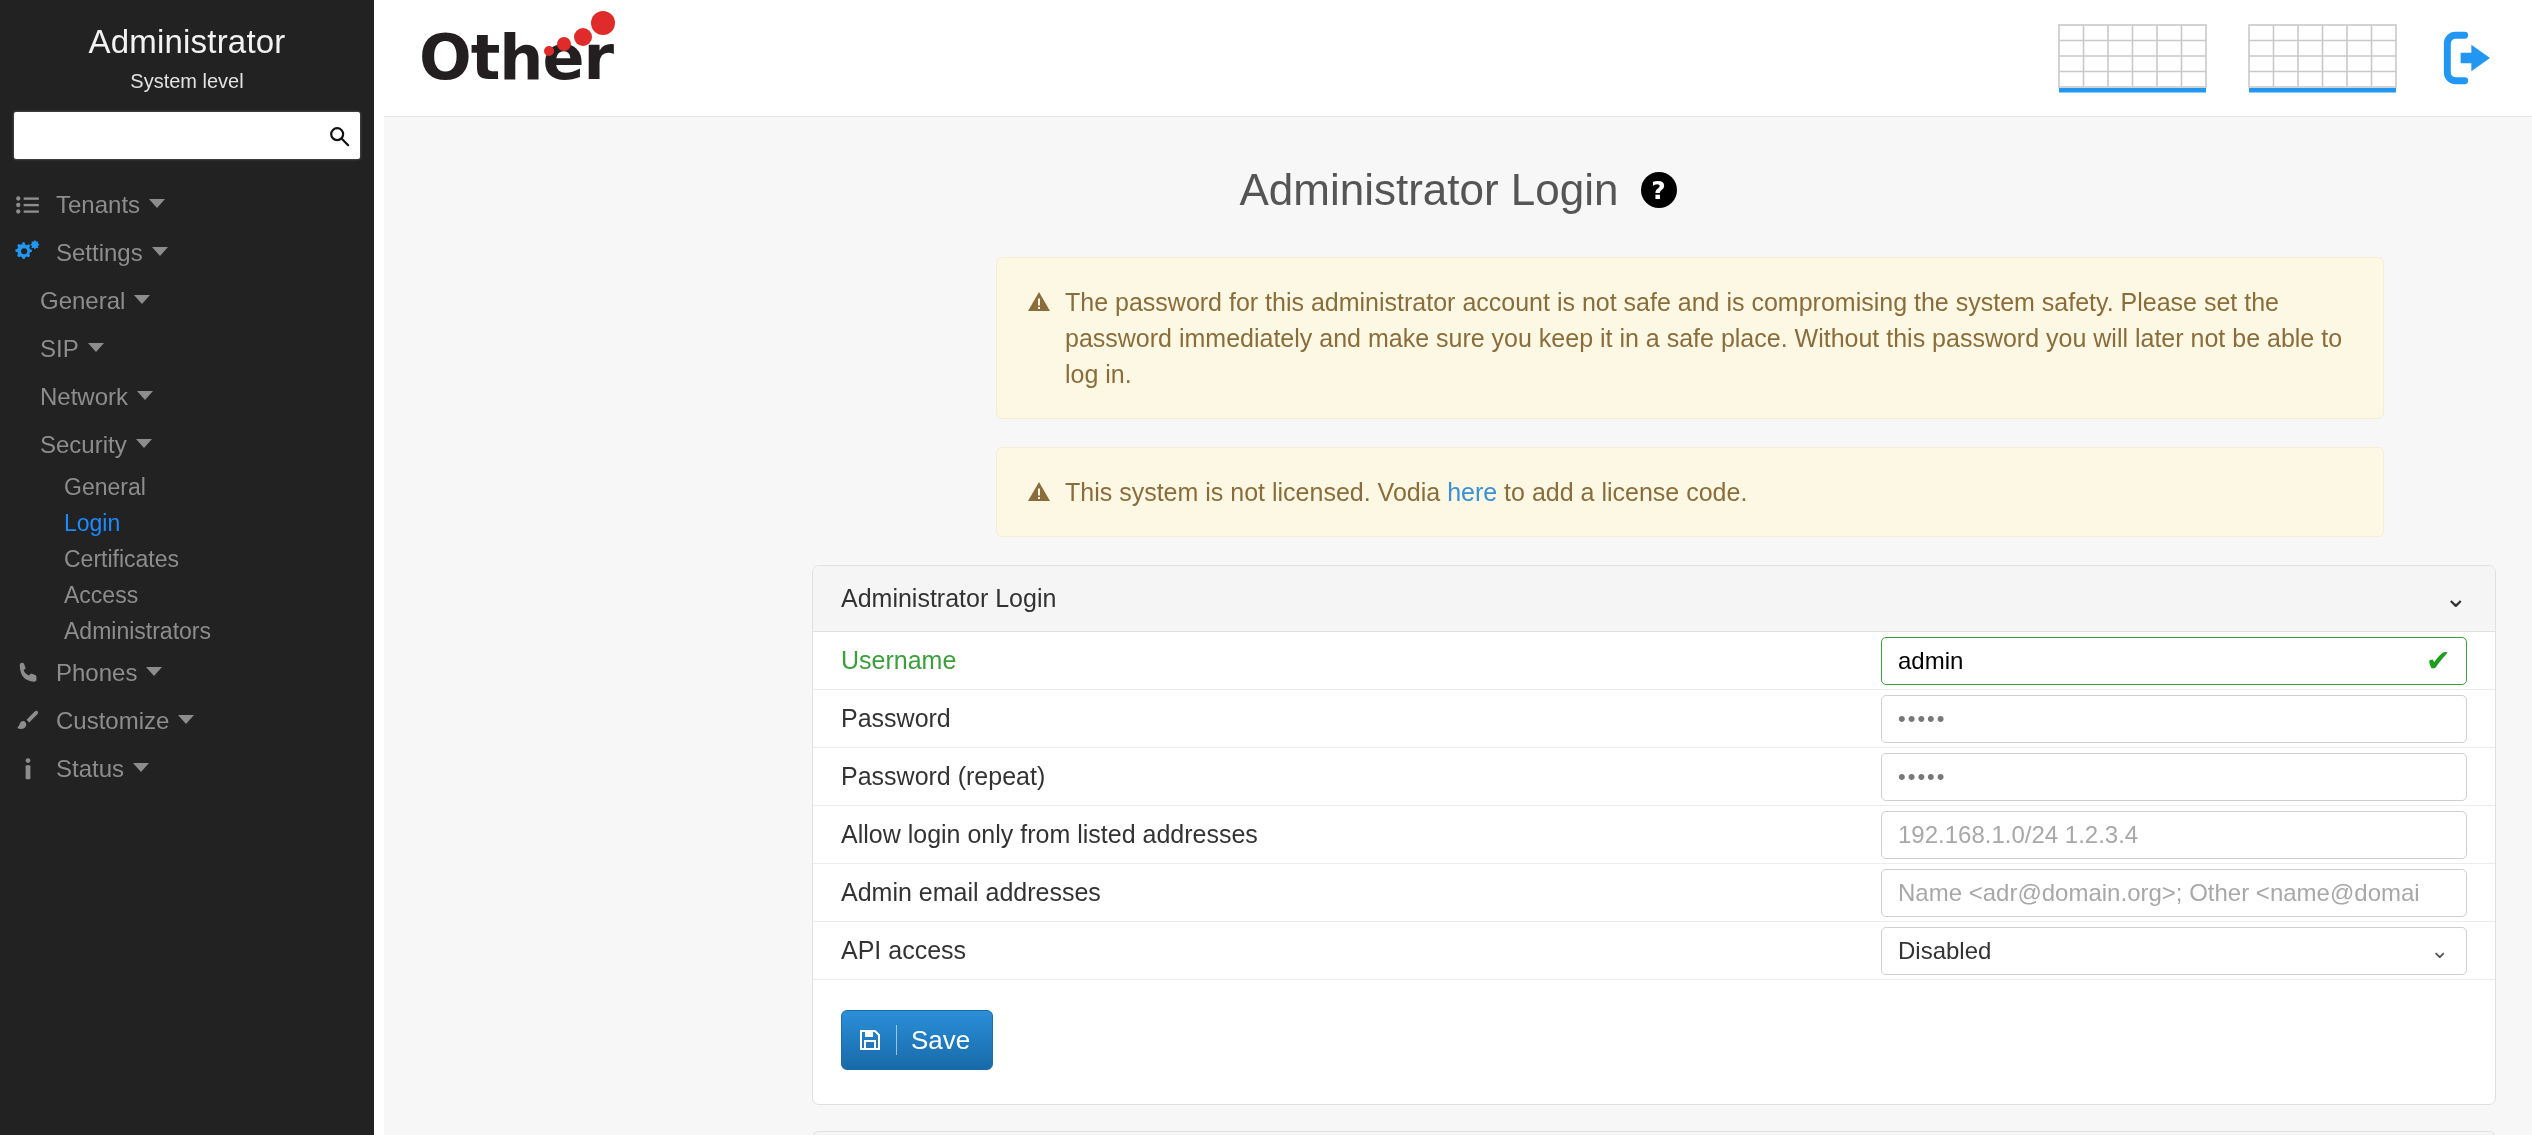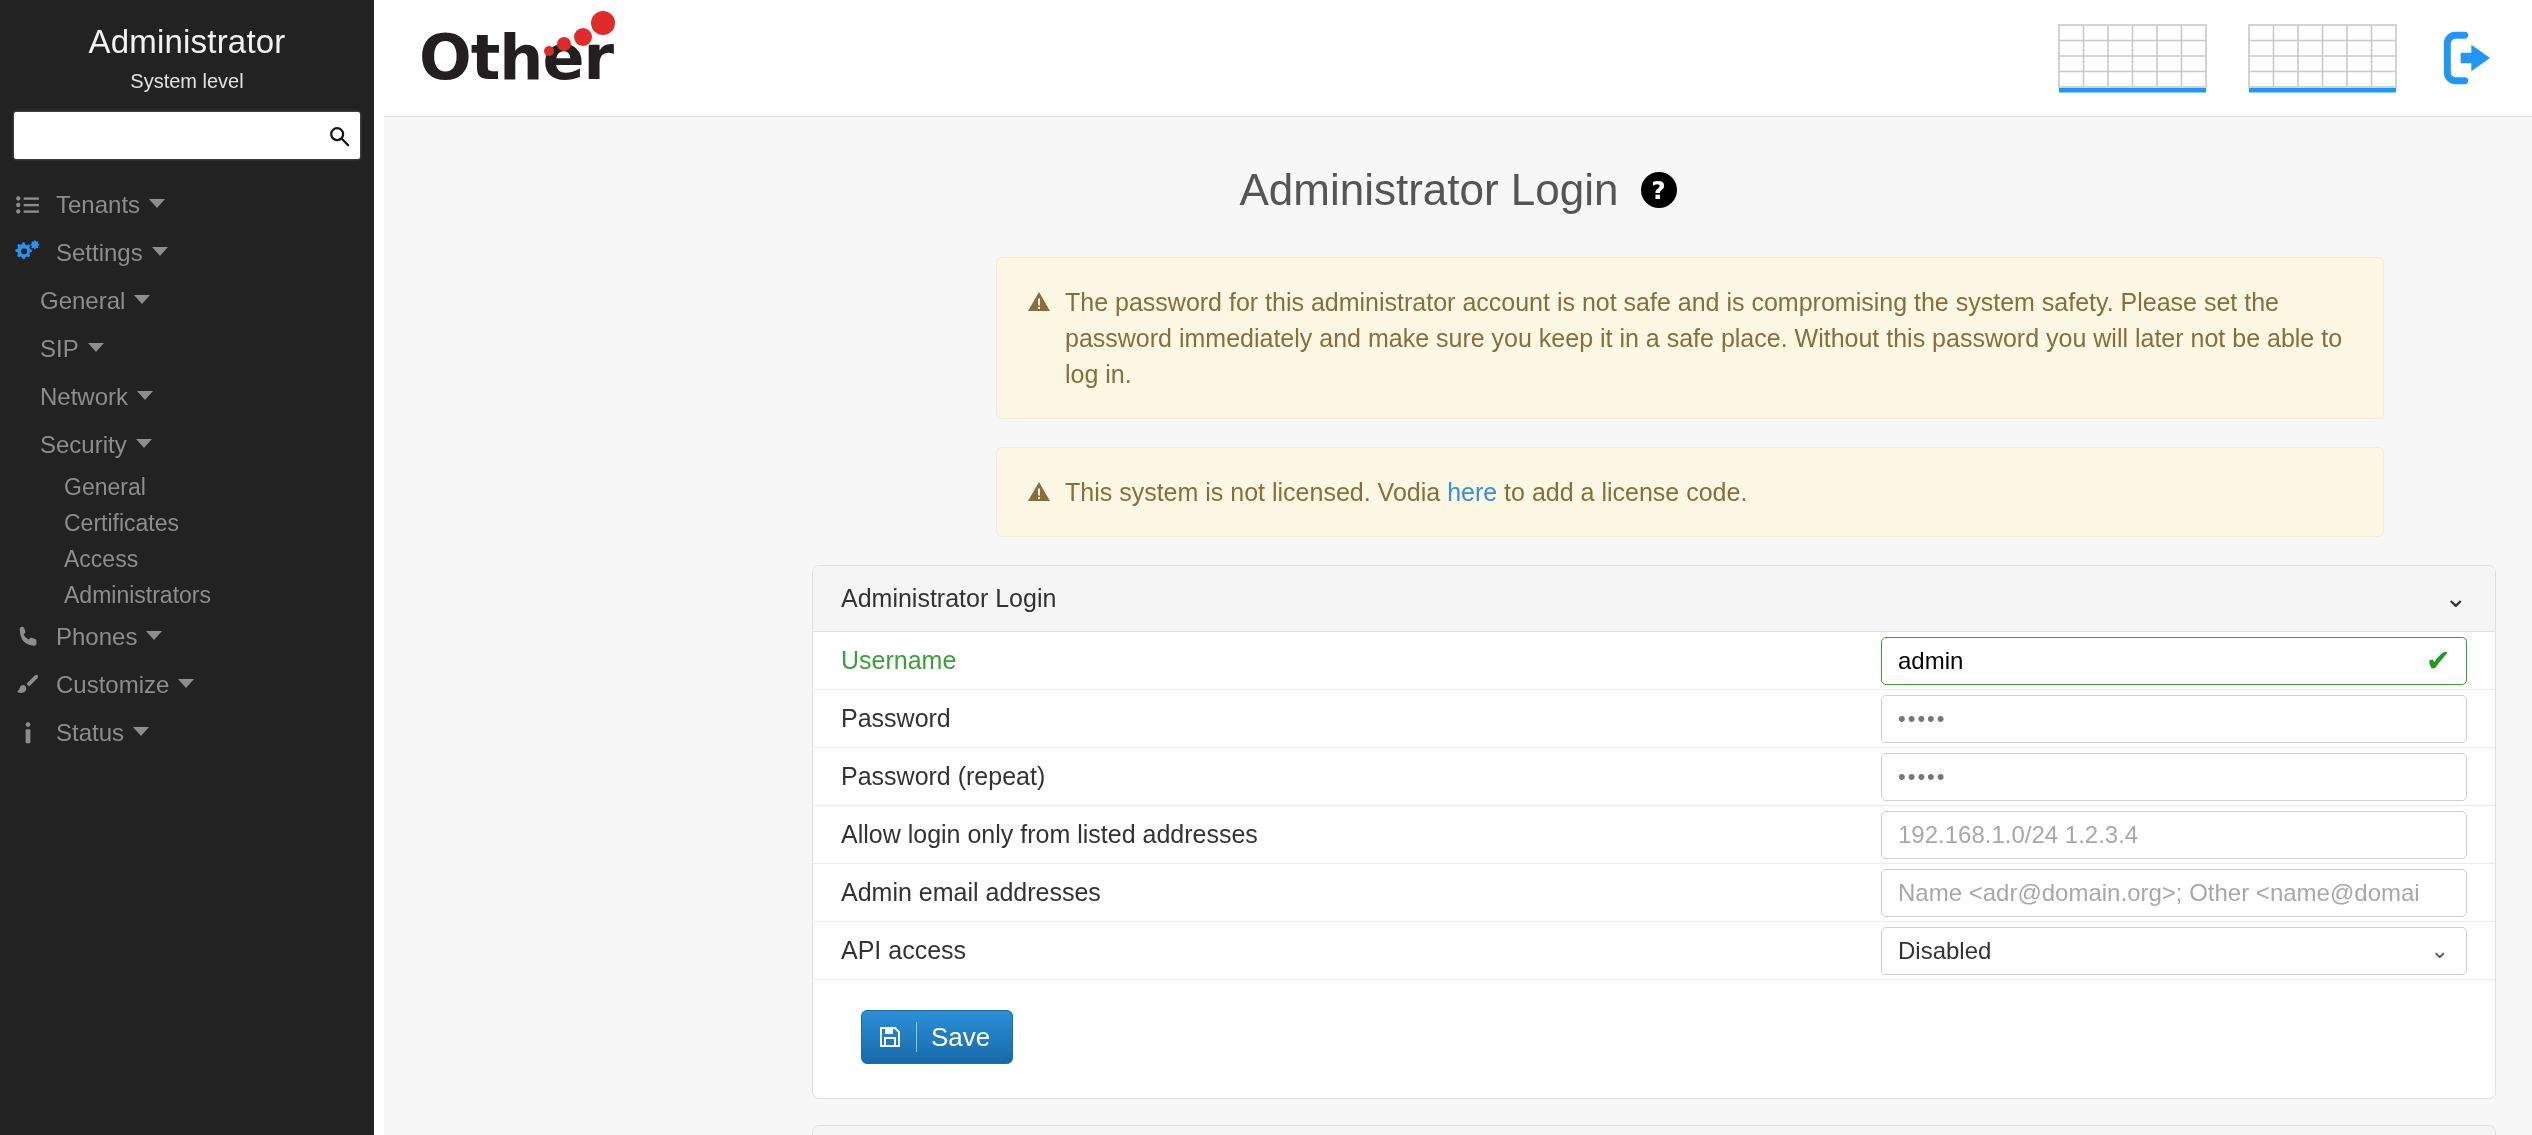--- a/index.html
+++ b/index.html
@@ -246,25 +246,24 @@
     line-height: 1;
   }
   .actions { padding: 30px 28px 34px 28px; }
   .btn-save {
     display: inline-flex; align-items: center;
     background: linear-gradient(#2b8fd8, #176aa9);
     border: 1px solid #1a6da8;
     border-radius: 6px;
     color: #ffffff;
     font-size: 26px;
-    height: 54px;
+    height: 60px;
     padding: 0 22px 0 16px;
     cursor: pointer;
     font-family: "Liberation Sans", sans-serif;
-    margin-left: 20px;
   }
   .btn-save .disk { width: 24px; height: 24px; margin-right: 14px; }
   .btn-save .bar {
     width: 1px; height: 30px; background: rgba(255,255,255,.55);
     margin-right: 14px;
   }
   .panel.cut {
     margin-top: 26px;
     border-bottom: none;
     border-radius: 7px 7px 0 0;
@@ -327,20 +326,23 @@
         <div class="nav-item level2">
           <span class="nav-label">Network</span>
           <span class="caret"></span>
         </div>
         <div class="nav-item level2">
           <span class="nav-label">Security</span>
           <span class="caret"></span>
         </div>
         <div class="nav-item level3">
           <span class="nav-label">General</span>
+        </div>
+        <div class="nav-item level3 current">
+          <span class="nav-label">Login</span>
         </div>
         <div class="nav-item level3">
           <span class="nav-label">Certificates</span>
         </div>
         <div class="nav-item level3">
           <span class="nav-label">Access</span>
         </div>
         <div class="nav-item level3">
           <span class="nav-label">Administrators</span>
         </div>

